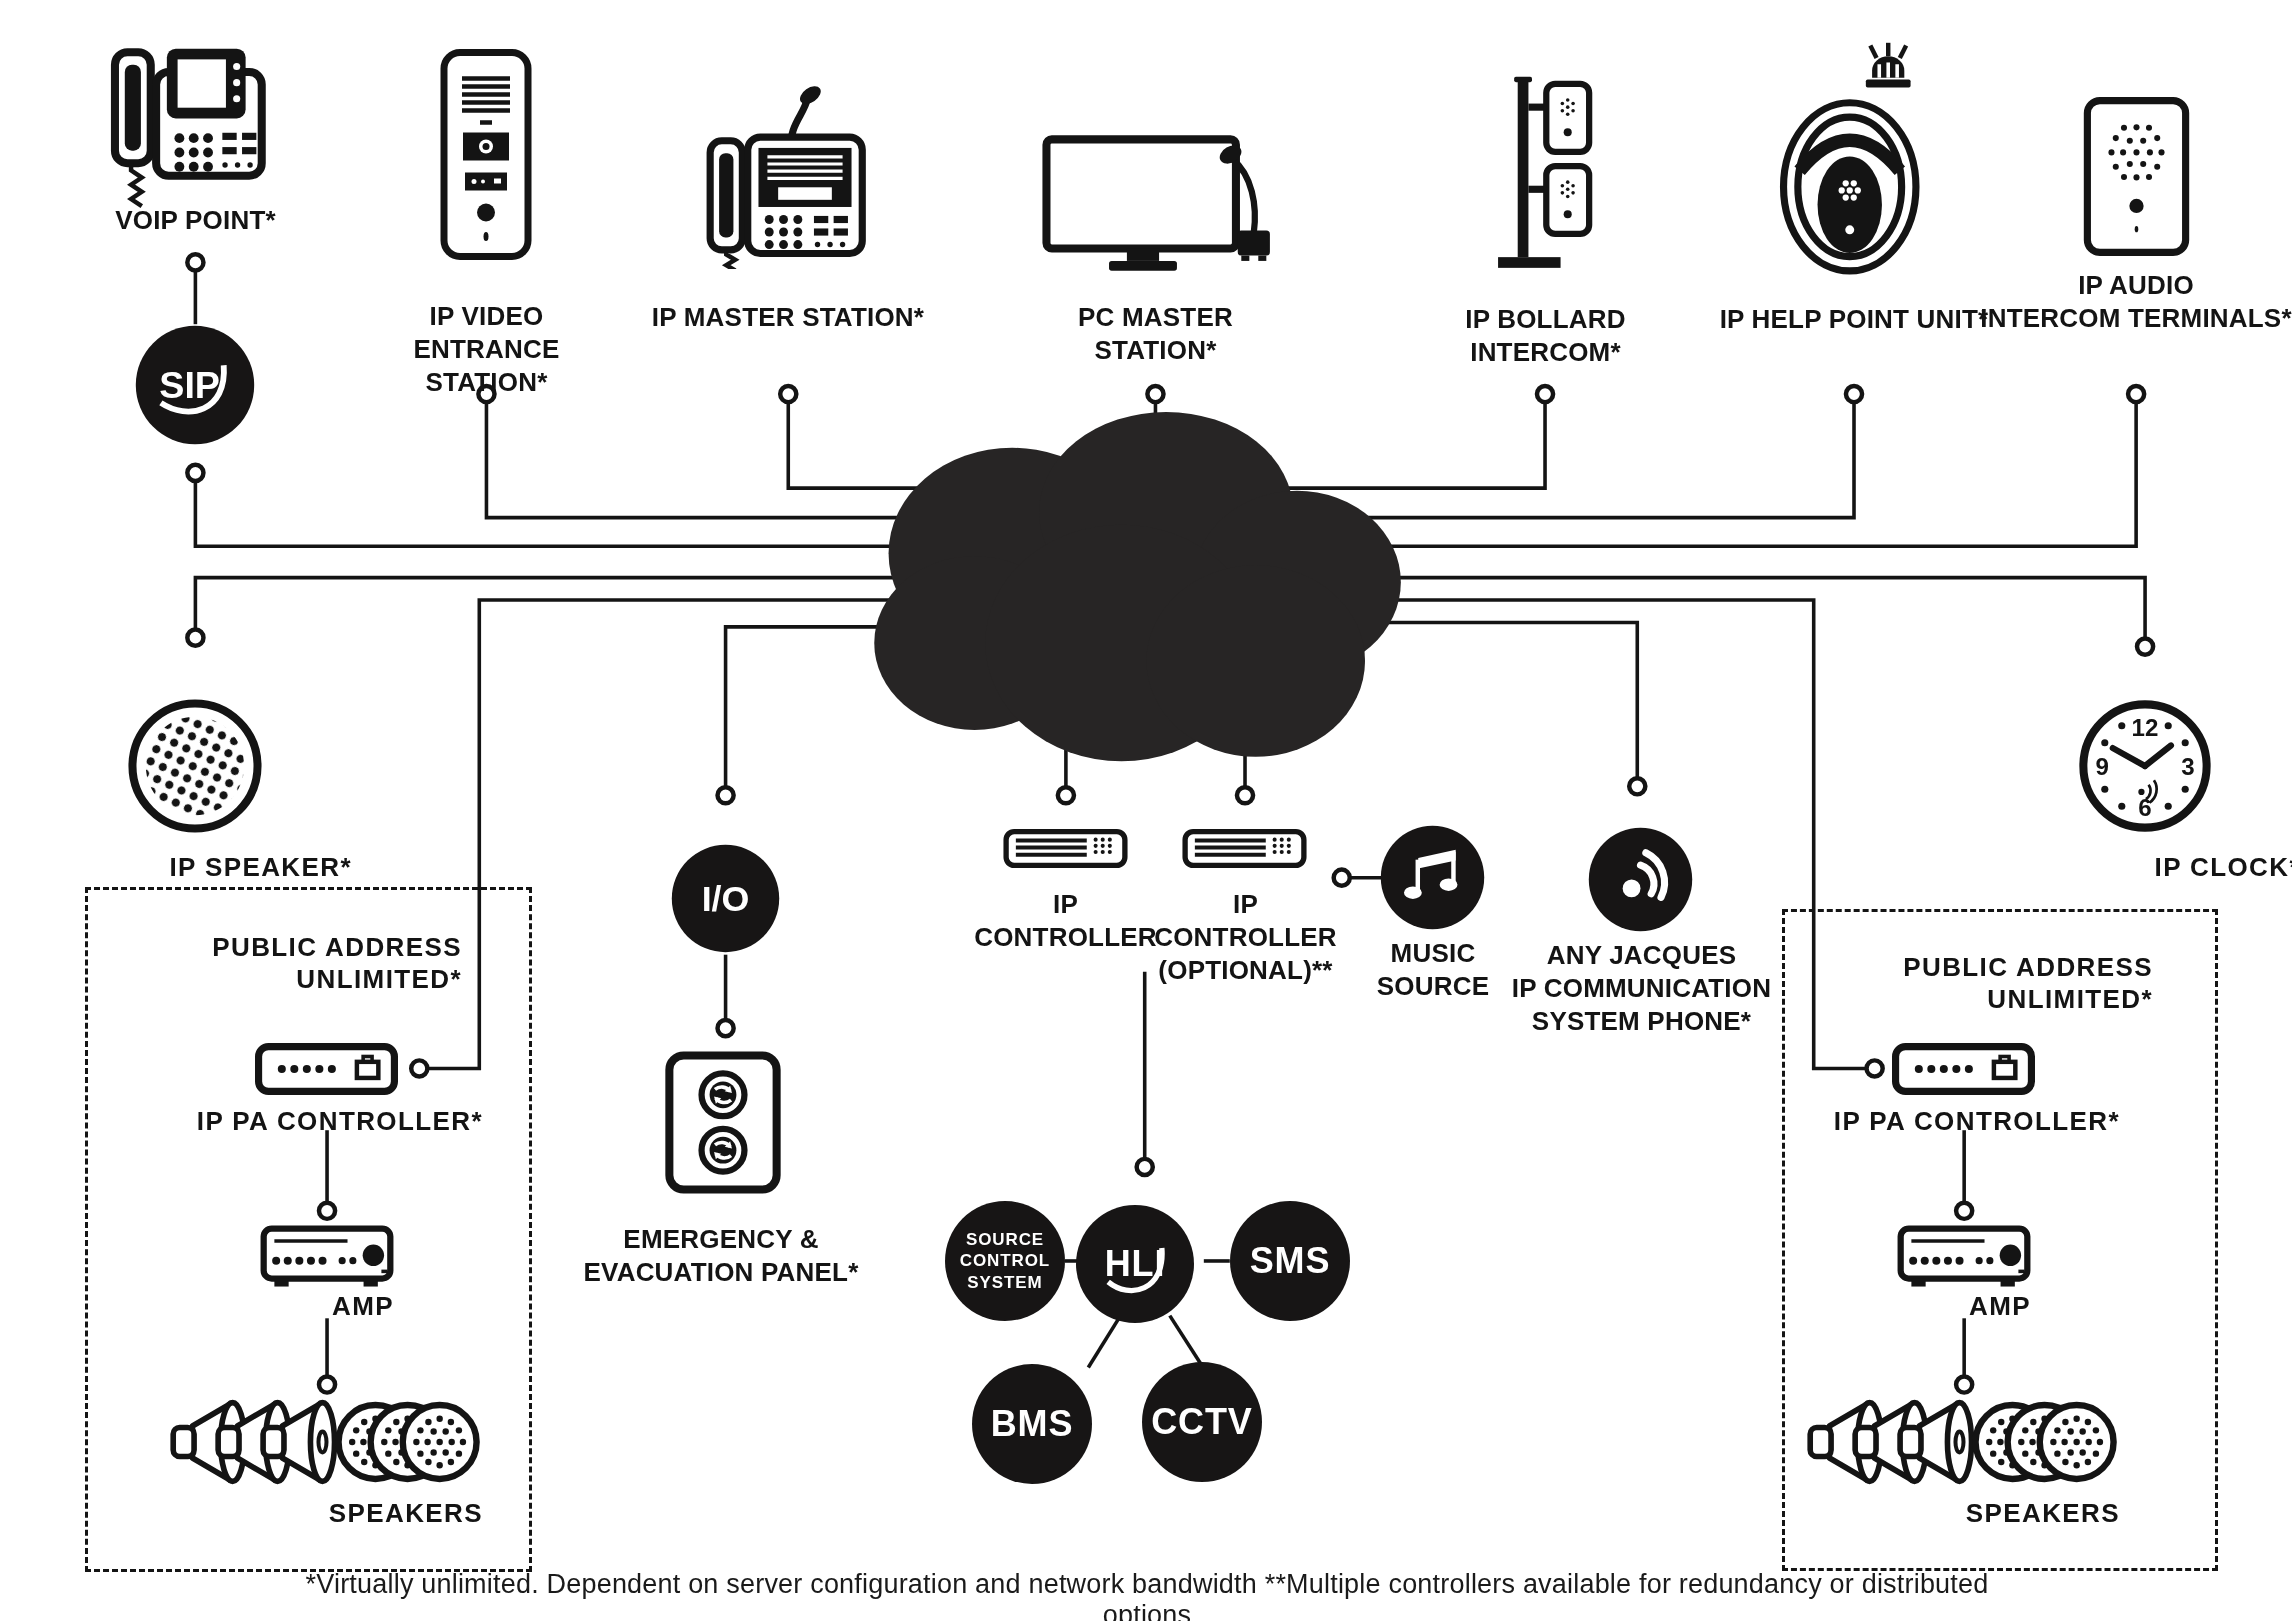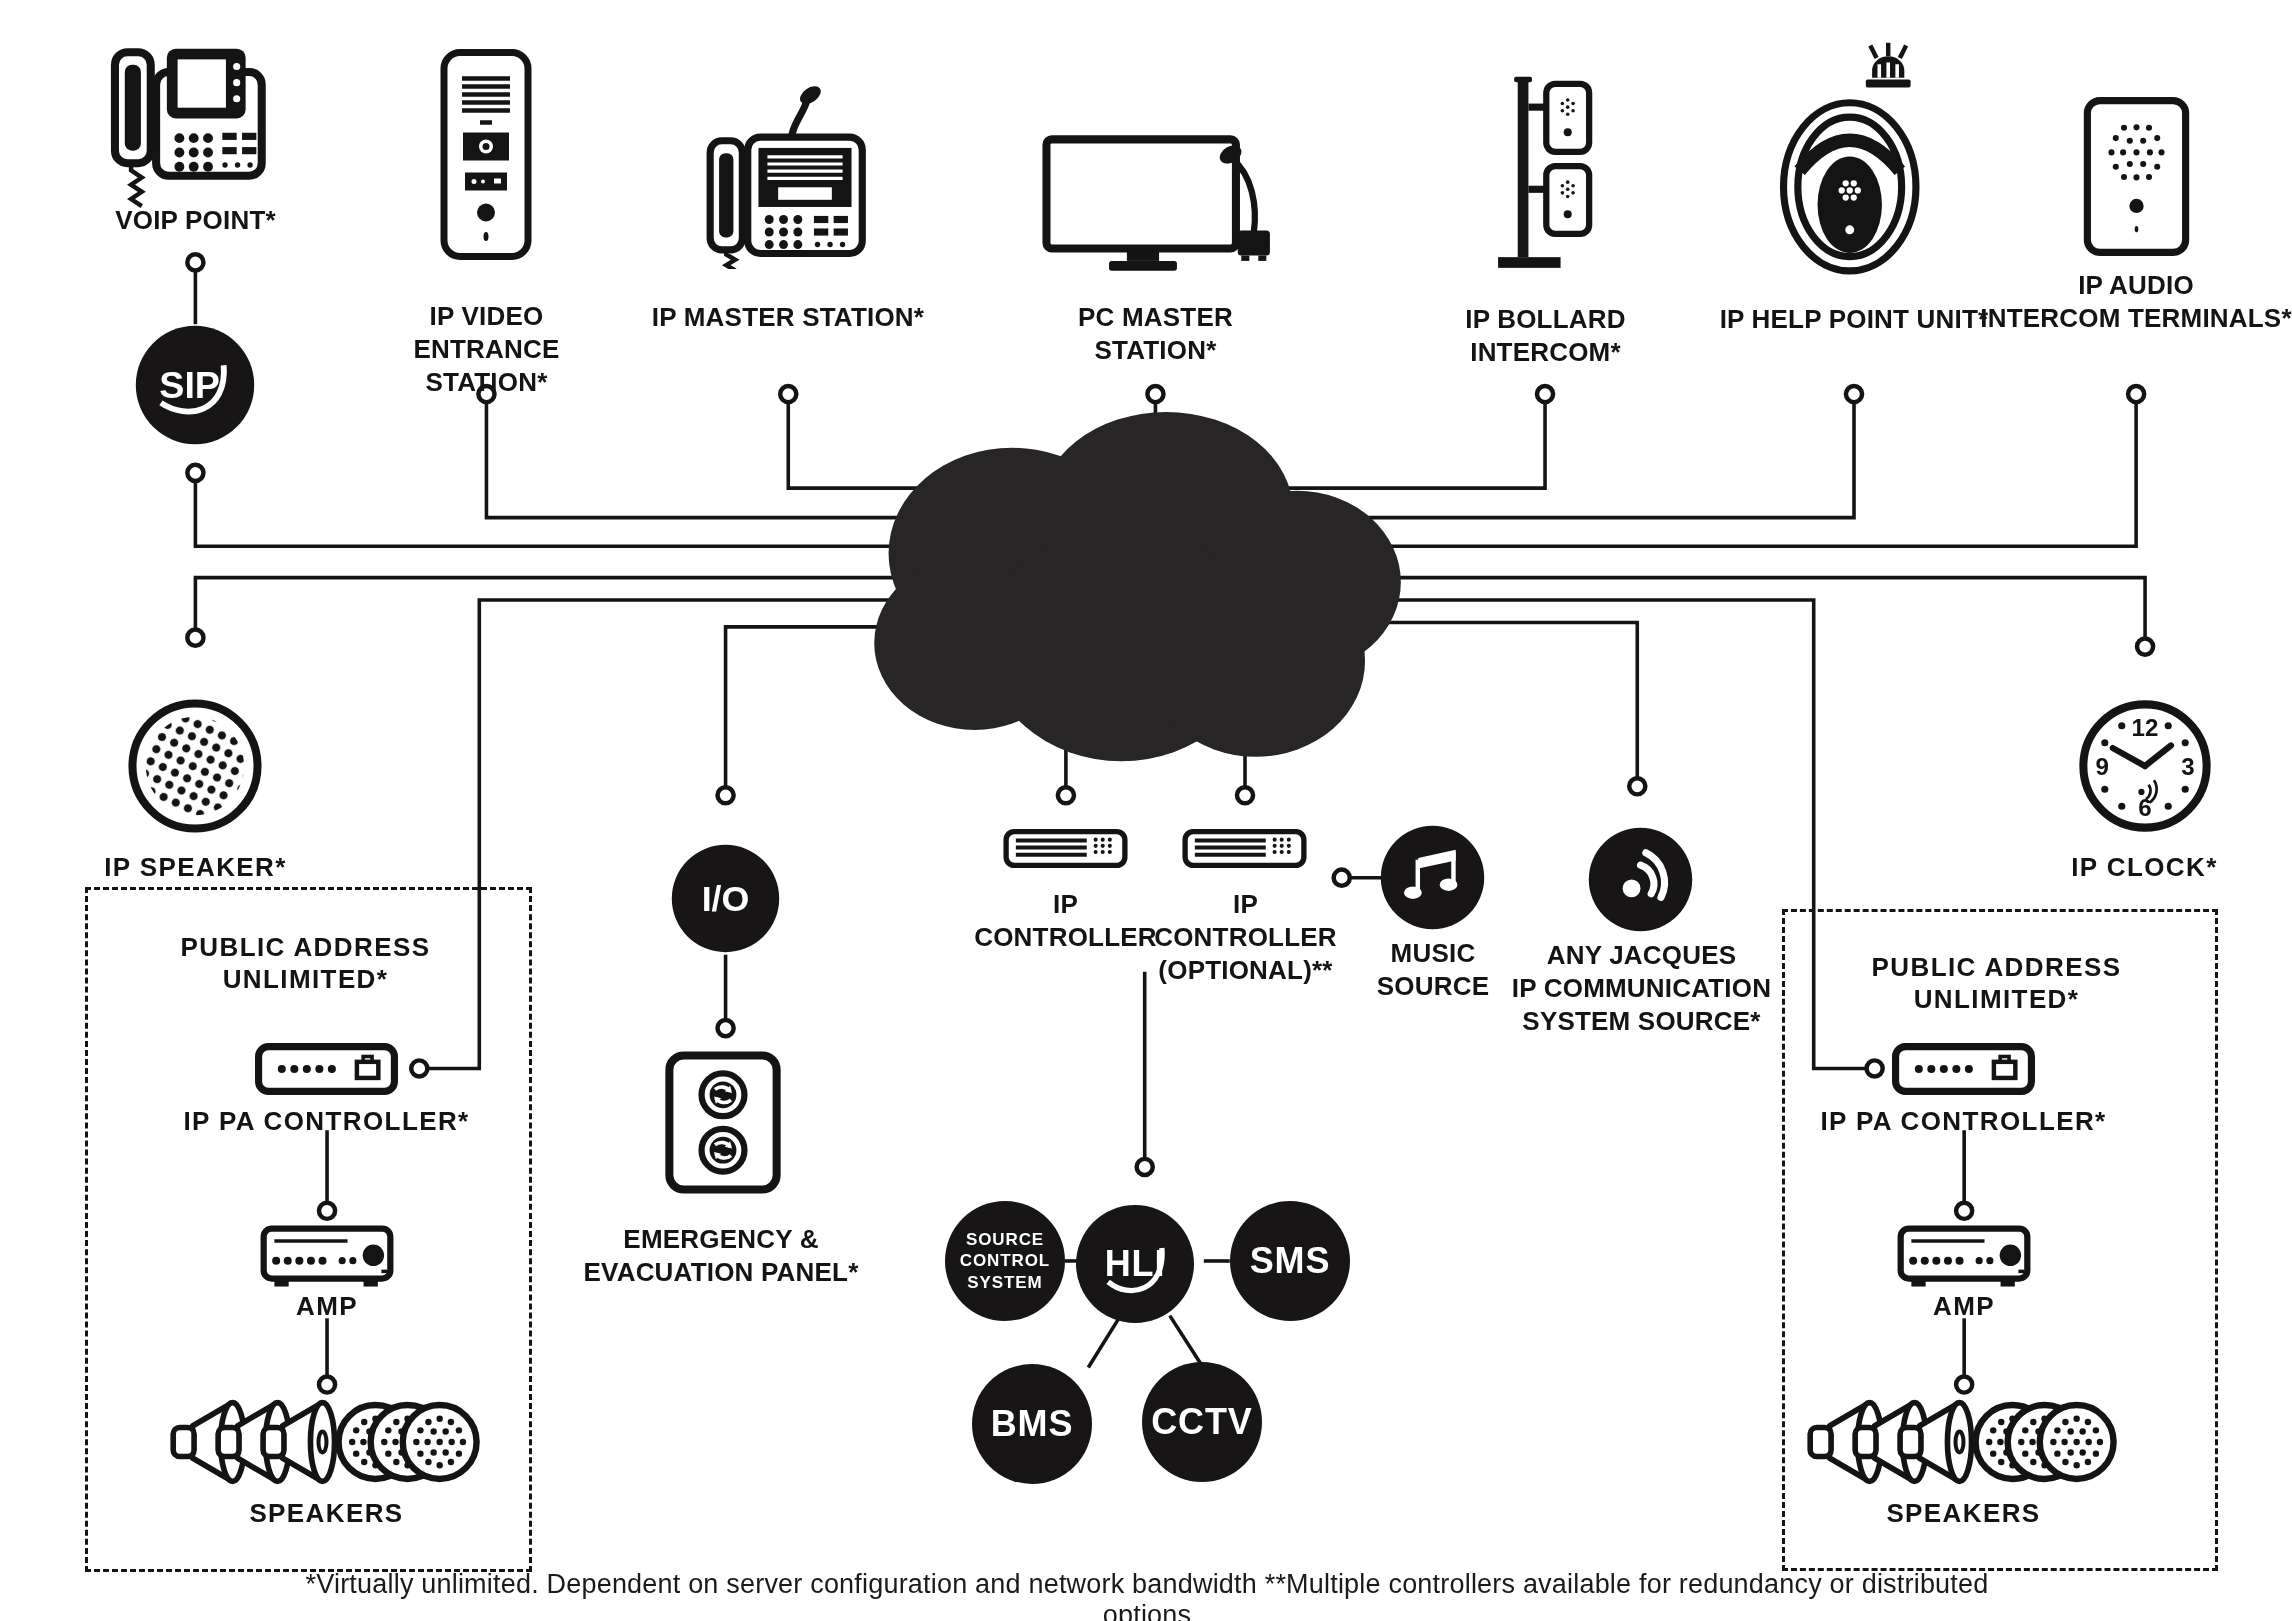--- a/index.html
+++ b/index.html
@@ -2,21 +2,21 @@
 <html style="font-size:14.3px"><head>
 <meta charset="utf-8">
 <style>
   html,body{margin:0;padding:0;background:#ffffff;}
   .stage{position:relative;width:2293px;height:1621px;background:#fff;overflow:hidden;
          font-family:"Liberation Sans",sans-serif;color:#141414;}
   .abs{position:absolute;}
   svg{display:block;}
   .lbl{position:absolute;text-align:center;font:700 26px/33px "Liberation Sans",sans-serif;
        color:#141414;letter-spacing:0.2px;}
-  .lbl-geo{position:absolute;text-align:center;font:700 26px/32px "Liberation Sans",sans-serif;
+  .lbl-geo{position:absolute;text-align:right;font:700 26px/32px "Liberation Sans",sans-serif;
        color:#141414;letter-spacing:1.4px;}
   .pa-box{position:absolute;border:3.6px dashed #141414;background:transparent;}
   .badge{position:absolute;border-radius:50%;background:#171515;color:#fff;
          display:flex;flex-direction:column;align-items:center;justify-content:center;
          text-align:center;}
   .badge .t-big{font:700 36px "Liberation Sans",sans-serif;letter-spacing:0.9px;}
   .badge .t-small{font:700 17px/21.5px "Liberation Sans",sans-serif;letter-spacing:0.9px;}
   .hli-swoosh{position:absolute;left:0;top:0;width:100%;height:100%;}
   .hli-text{position:relative;z-index:2;}
   .footnote{position:absolute;text-align:center;font:400 27px "Liberation Sans",sans-serif;
@@ -744,21 +744,21 @@
   <div class="lbl" style="left:1154px;top:888px;width:183px;">
     <div>IP CONTROLLER</div>
     <div>(OPTIONAL)**</div>
   </div>
 
   <div class="lbl" style="left:1339px;top:937px;width:188px;">MUSIC SOURCE</div>
 
   <div class="lbl" style="left:1505px;top:939px;width:273px;">
     <div>ANY JACQUES</div>
     <div>IP COMMUNICATION</div>
-    <div>SYSTEM SOURCE*</div>
+    <div>SYSTEM PHONE*</div>
   </div>
 
   <div class="lbl" style="left:582px;top:1223px;width:278px;">
     <div>EMERGENCY &amp;</div>
     <div>EVACUATION PANEL*</div>
   </div>
 
   <div class="lbl-geo" style="left:149px;top:931px;width:313px;">
     <div>PUBLIC ADDRESS</div>
     <div>UNLIMITED*</div>

